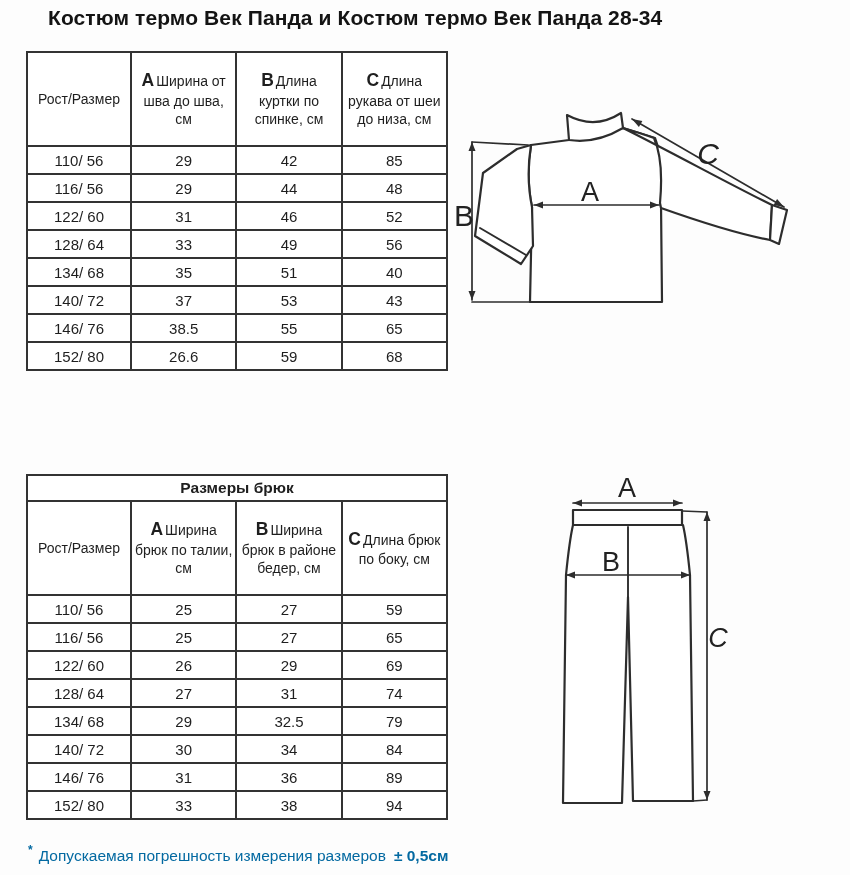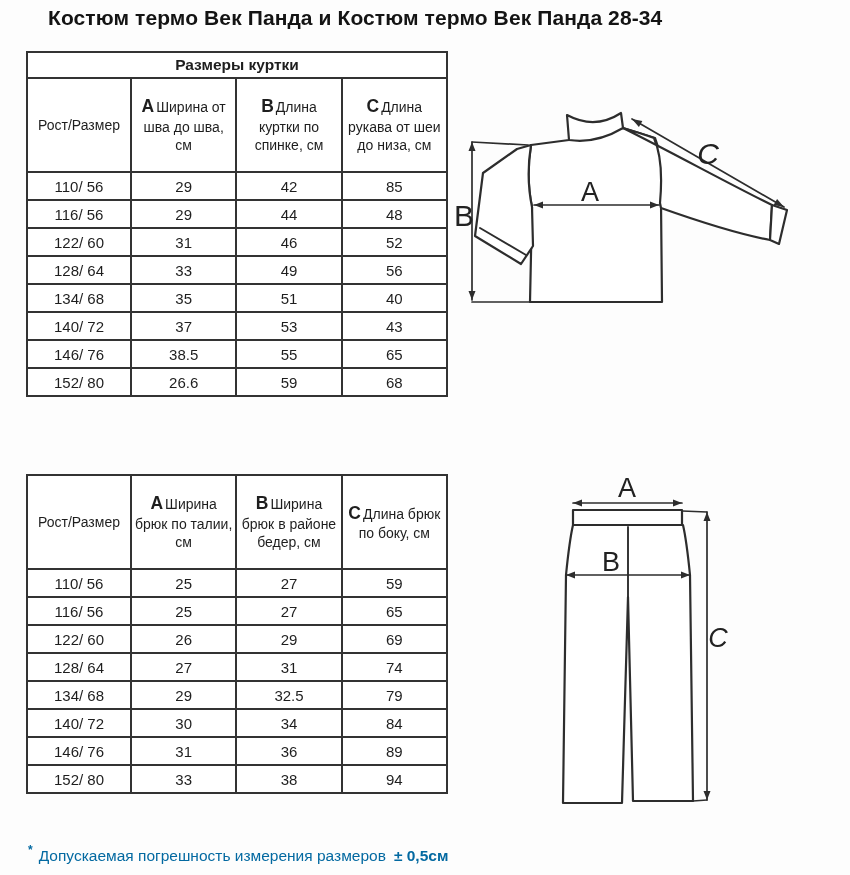--- a/index.html
+++ b/index.html
@@ -45,23 +45,20 @@
   <div class="title">Костюм термо Век Панда и Костюм термо Век Панда 28-34</div>
 
   <table class="size-table jacket">
     <colgroup>
         <col style="width:104px">
         <col>
         <col>
         <col>
       </colgroup>
     <thead>
-      <tr>
-        <th class="caption" colspan="4">Размеры куртки</th>
-      </tr>
       <tr class="hdr">
         <th class="corner">Рост/Размер</th>
         <th><b class="dim">A</b><span>Ширина от шва до шва, см</span></th>
         <th><b class="dim">B</b><span>Длина куртки по спинке, см</span></th>
         <th><b class="dim">C</b><span>Длина рукава от шеи до низа, см</span></th>
       </tr>
     </thead>
     <tbody>
         <tr>
           <td>110/ 56</td>
@@ -115,20 +112,23 @@
   </table>
 
   <table class="size-table pants">
     <colgroup>
         <col style="width:104px">
         <col>
         <col>
         <col>
       </colgroup>
     <thead>
+      <tr>
+        <th class="caption" colspan="4">Размеры брюк</th>
+      </tr>
       <tr class="hdr">
         <th class="corner">Рост/Размер</th>
         <th><b class="dim">A</b><span>Ширина брюк по талии, см</span></th>
         <th><b class="dim">B</b><span>Ширина брюк в районе бедер, см</span></th>
         <th><b class="dim">C</b><span>Длина брюк по боку, см</span></th>
       </tr>
     </thead>
     <tbody>
         <tr>
           <td>110/ 56</td>

